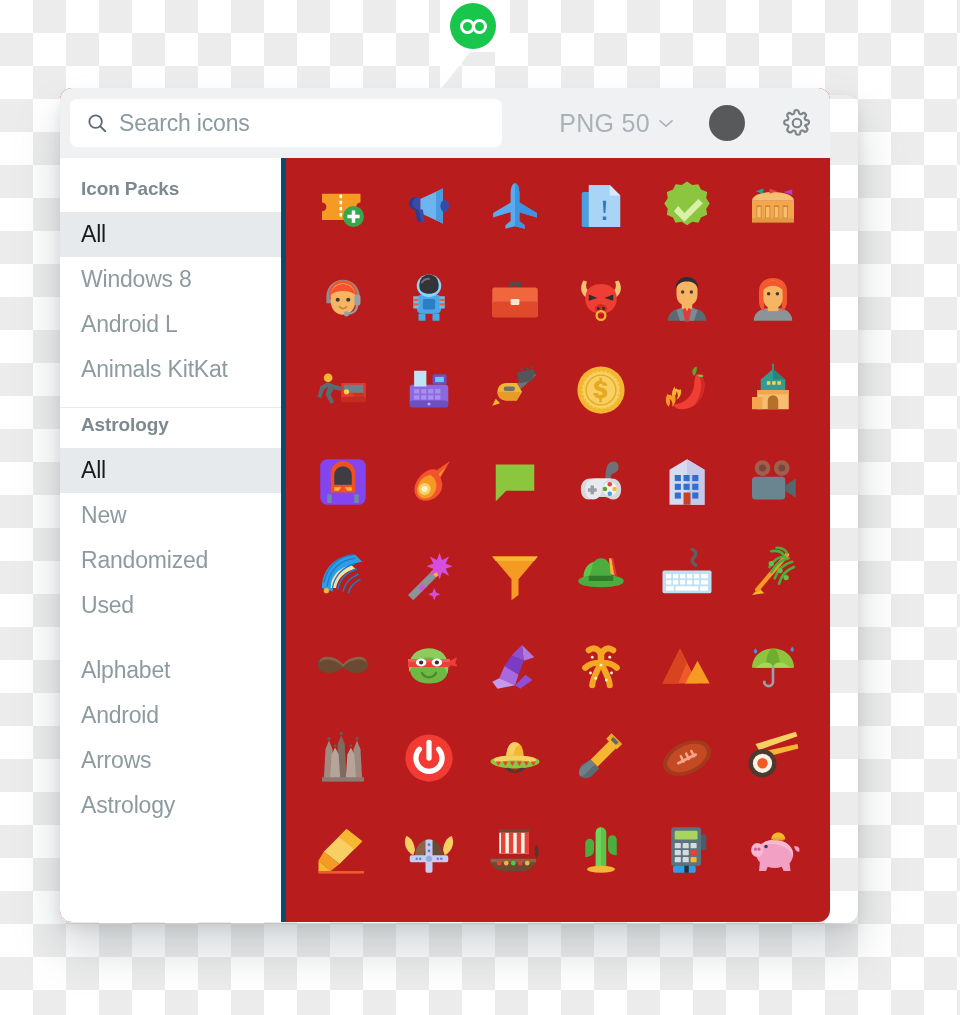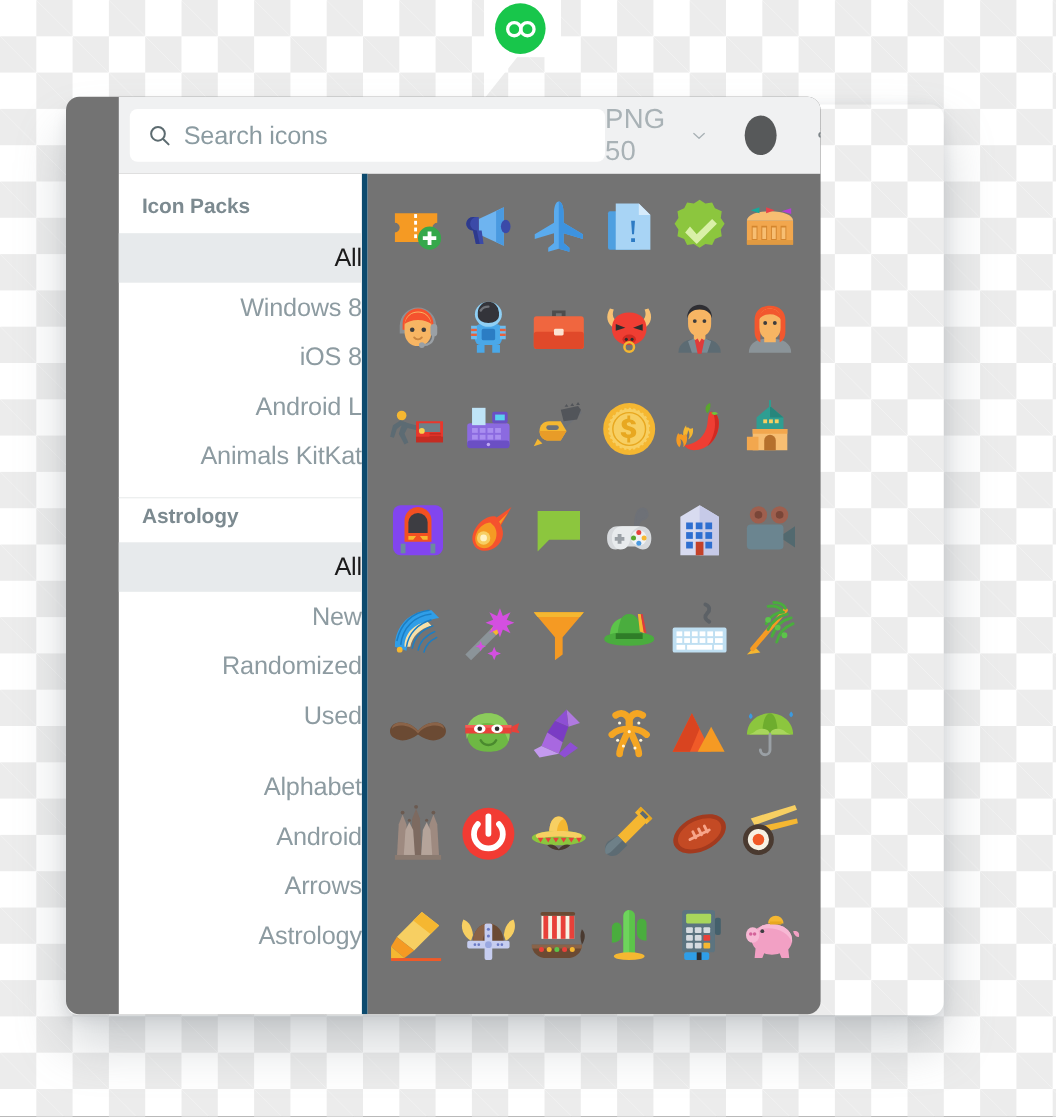--- a/index.html
+++ b/index.html
@@ -74,28 +74,27 @@
     height: 828px;
     border-radius: 12px;
     box-shadow: 0 26px 46px rgba(120,130,136,0.33),
                 0 4px 12px rgba(120,130,136,0.18);
   }
 
   .panel {
     position: absolute;
     left: 60px;
     top: 88px;
-    width: 686px;
+    width: 770px;
     height: 834px;
-    background: #737373;
+    background: #b91c1c;
     border-radius: 12px;
     overflow: hidden;
     display: flex;
     flex-direction: column;
-    padding-left: 48px;
   }
 
   
   .header {
     height: 70px;
     background: #f0f1f2;
     display: flex;
     align-items: center;
     padding: 0 18px 0 10px;
     flex: 0 0 auto;
@@ -190,21 +189,20 @@
     padding: 6px 0 12px 21px;
     letter-spacing: -0.1px;
   }
   .side-item {
     font-size: 23px;
     color: #8d9ba1;
     padding: 9px 0 9px 21px;
     cursor: pointer;
     letter-spacing: -0.2px;
     white-space: nowrap;
-    text-align: right;
   }
   .side-item.selected {
     background: #e7eaec;
     color: #1b1b1b;
   }
   .side-divider {
     height: 1px;
     background: #e9ebec;
     margin: 13px 0 0 0;
   }
@@ -278,21 +276,20 @@
   </div>
 
   <div class="body-row">
 
     <div class="sidebar">
 
       <div class="side-group">
         <div class="side-heading">Icon Packs</div>
         <div class="side-item selected">All</div>
         <div class="side-item">Windows 8</div>
-        <div class="side-item">iOS 8</div>
         <div class="side-item">Android L</div>
         <div class="side-item">Animals KitKat</div>
       </div>
 
       <div class="side-divider"></div>
 
       <div class="side-group">
         <div class="side-heading">Astrology</div>
         <div class="side-item selected">All</div>
         <div class="side-item">New</div>

